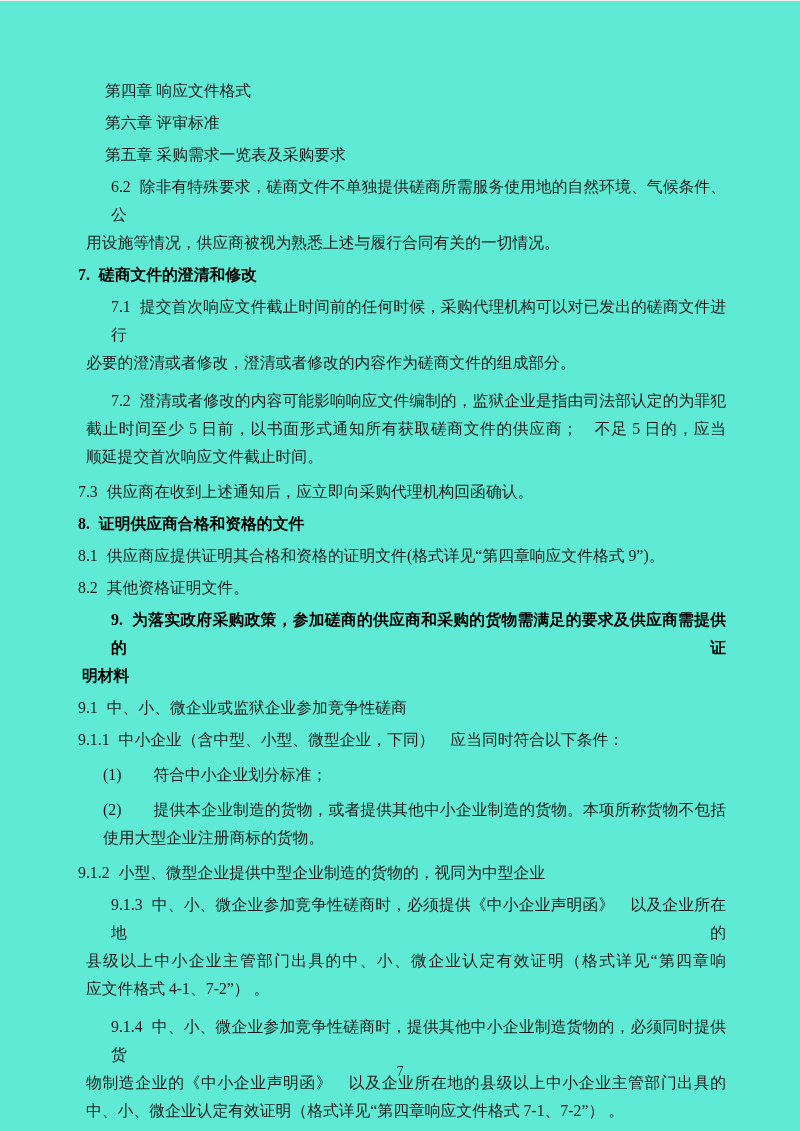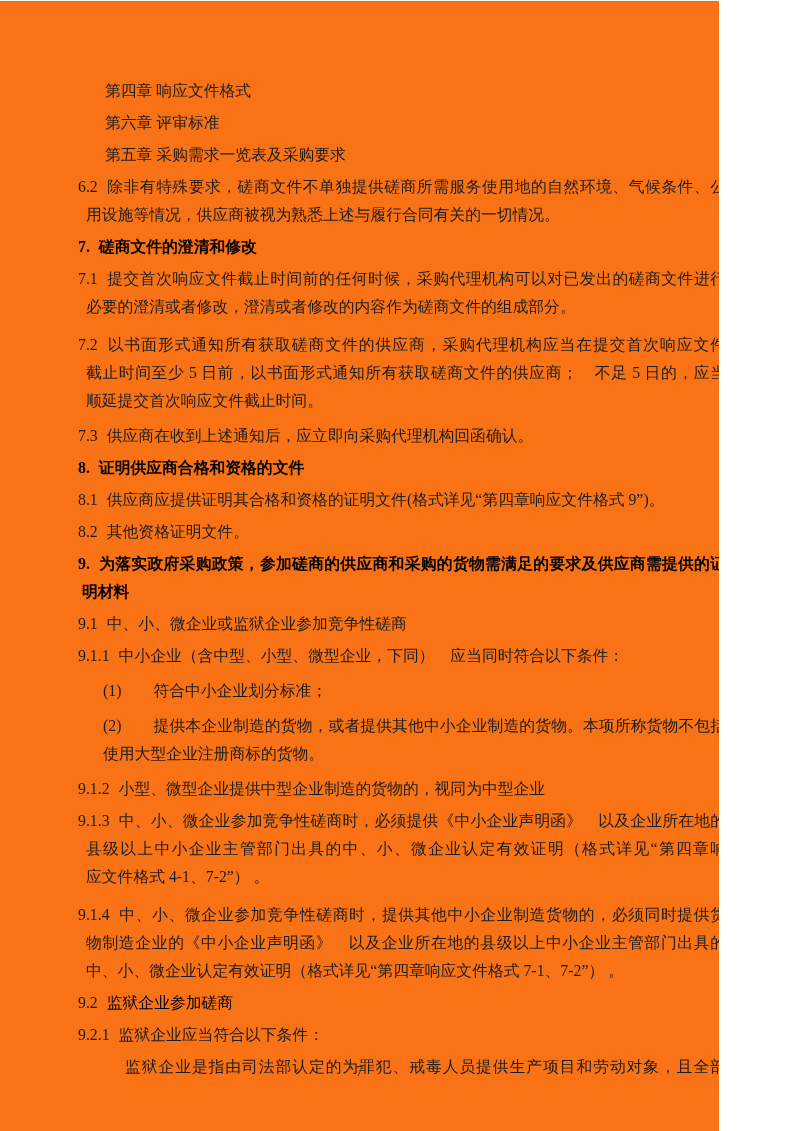--- a/index.html
+++ b/index.html
@@ -1,34 +1,34 @@
 <!DOCTYPE html>
 <html><head>
 <meta charset="utf-8">
 <style>
   html,body { margin:0; padding:0; background:#ffffff; }
   .page {
     position:relative;
-    width:719px; height:1131px;
-    background:#f97316;
+    width:800px; height:1131px;
+    background:#5eead4;
     overflow:hidden;
     font-family:"Liberation Serif","DejaVu Serif",serif;
     color:#1c1c1c;
     box-sizing:border-box;
     border-top:1px solid #f2f2f2;
   }
   #doc {
     position:absolute; top:72px; left:78px; width:648px;
     font-size:15.8px; line-height:28px;
   }
   .para { margin-top:4px; }
   .para.g-md { margin-top:7px; }
   .para.g-lg { margin-top:10px; }
   .ln { min-height:28px; }
-  .jst { text-align:justify; text-align-last:justify; }
+  .jst { text-align:justify; text-align-last:justify;margin-left:33px; }
   .cont { margin-left:8px; }
   .chapter .ln { margin-left:27px; }
   .heading { font-weight:bold; color:#000; }
   .heading .cont { margin-left:4px; }
   .num { margin-right:9px; white-space:nowrap; }
   .sub .ln { margin-left:25px; }
   .sub .num { margin-right:32px; }
   .sub .cont { }
   .bold-txt .txt, .bold-txt .num + .txt { font-weight:normal; color:#000; }
   .indent .ln { padding-left:47px; }
@@ -57,21 +57,21 @@
         <div class="ln cont">用设施等情况，供应商被视为熟悉上述与履行合同有关的一切情况。</div>
       </div>
       <div class="para heading">
         <div class="ln"><span class="num">7.</span><span class="txt">磋商文件的澄清和修改</span></div>
       </div>
       <div class="para item">
         <div class="ln jst"><span class="num">7.1</span><span class="txt">提交首次响应文件截止时间前的任何时候，采购代理机构可以对已发出的磋商文件进行</span></div>
         <div class="ln cont">必要的澄清或者修改，澄清或者修改的内容作为磋商文件的组成部分。</div>
       </div>
       <div class="para item g-lg">
-        <div class="ln jst"><span class="num">7.2</span><span class="txt">以书面形式通知所有获取磋商文件的供应商，采购代理机构应当在提交首次响应文件</span></div>
+        <div class="ln jst"><span class="num">7.2</span><span class="txt">澄清或者修改的内容可能影响响应文件编制的，监狱企业是指由司法部认定的为罪犯</span></div>
         <div class="ln cont jst">截止时间至少 5 日前，以书面形式通知所有获取磋商文件的供应商；　不足 5 日的，应当</div>
         <div class="ln cont">顺延提交首次响应文件截止时间。</div>
       </div>
       <div class="para item g-md">
         <div class="ln"><span class="num">7.3</span><span class="txt">供应商在收到上述通知后，应立即向采购代理机构回函确认。</span></div>
       </div>
       <div class="para heading">
         <div class="ln"><span class="num">8.</span><span class="txt">证明供应商合格和资格的文件</span></div>
       </div>
       <div class="para item">

